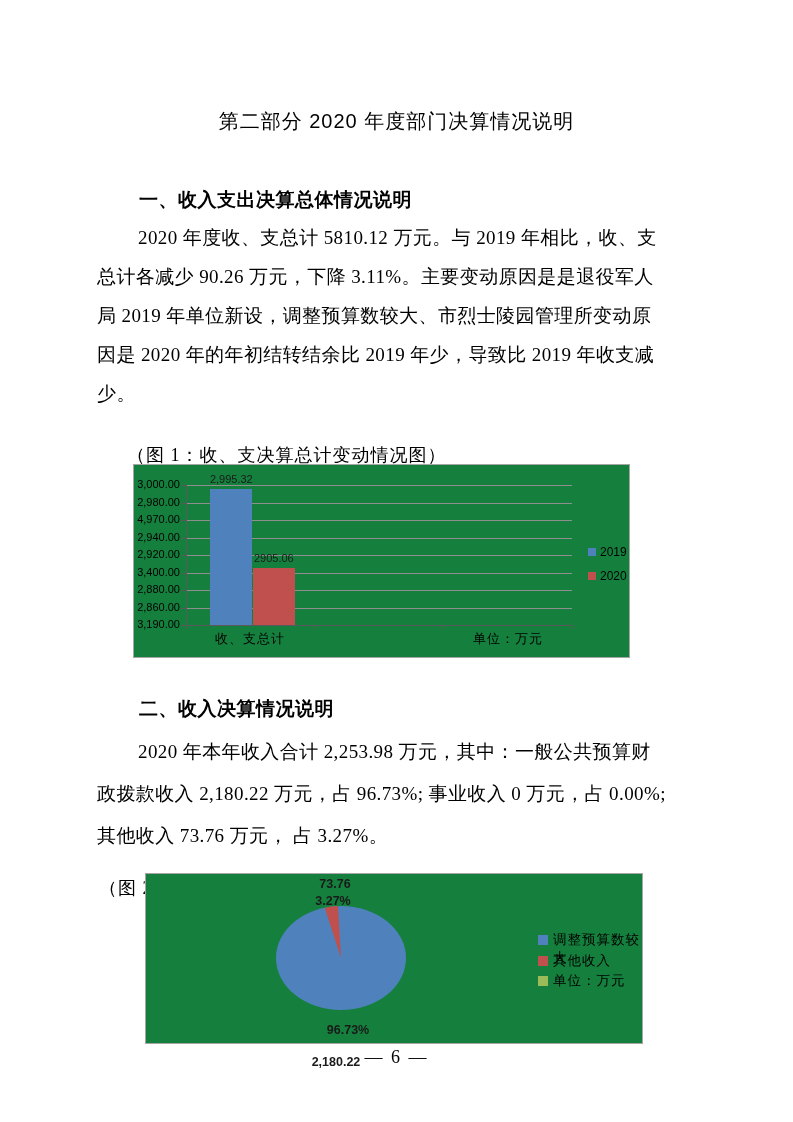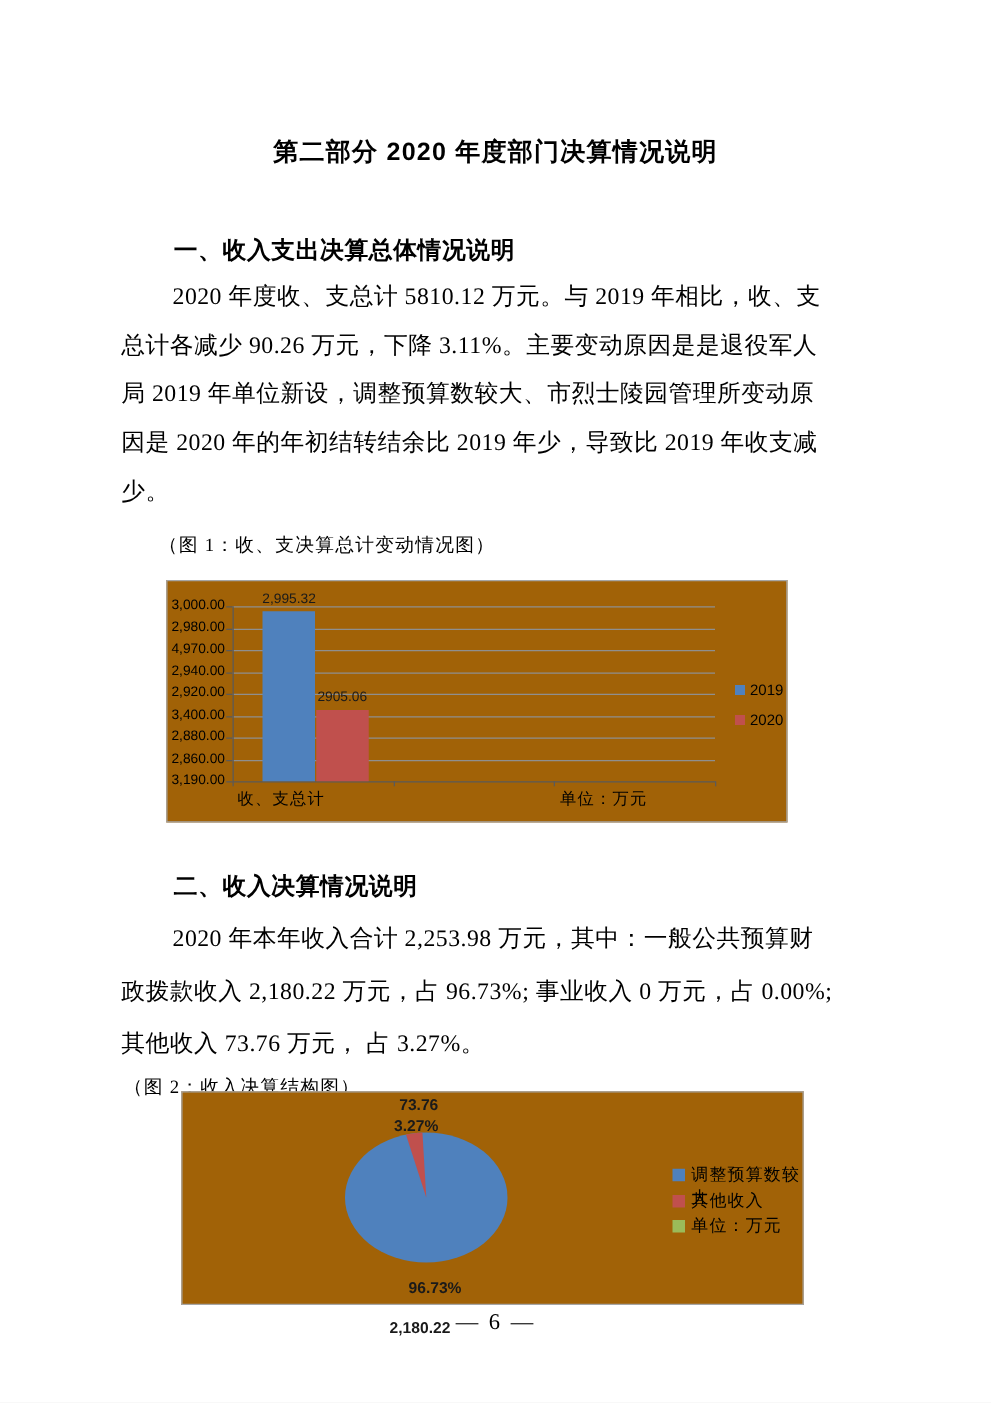--- a/index.html
+++ b/index.html
@@ -3,44 +3,44 @@
 <meta charset="utf-8">
 <style>
   html,body{margin:0;padding:0;background:#fff;}
   #page{
     position:relative;width:793px;height:1122px;background:#fff;
     outline:1px solid #e4e4e4;overflow:hidden;
     font-family:"Liberation Serif",serif;color:#000;
   }
   .doc-title{
     position:absolute;top:108px;left:0;right:0;text-align:center;
-    font-family:"Liberation Sans",sans-serif;font-weight:bold;
+    font-family:"Liberation Sans",sans-serif;font-weight:normal;
     font-size:20px;letter-spacing:1px;
   }
   .sec-heading{
     position:absolute;left:139px;
     font-family:"Liberation Sans",sans-serif;font-weight:bold;
     font-size:19px;letter-spacing:.5px;
   }
   #heading1{top:187px;}
   #heading2{top:696px;text-align:right;}
   .para{position:absolute;left:97px;font-size:19px;letter-spacing:.4px;}
   #para1{top:218px;width:612px;line-height:39px;}
   #para2{top:731px;width:618px;line-height:42px;}
   .para .line{white-space:nowrap;}
   .para .line.indent{padding-left:41px;}
-  .fig-caption{position:absolute;font-size:15px;letter-spacing:1px;}
+  .fig-caption{position:absolute;font-size:18px;letter-spacing:1px;margin-top:16px;}
   #caption1{left:127px;top:427px;}
   #caption2{left:99px;top:860px;}
-  .chart-frame{position:absolute;background:#a16207;border:1px solid #a6a6a6;}
+  .chart-frame{position:absolute;background:#15803d;border:1px solid #a6a6a6;}
   #chart1{left:133px;top:464px;width:495px;height:192px;}
   #chart2{left:145px;top:873px;width:496px;height:169px;}
   .chart-layer{position:absolute;left:0;top:0;right:0;bottom:0;}
   .cat-label{
-    position:absolute;top:165px;width:120px;text-align:left;
+    position:absolute;top:165px;width:120px;text-align:center;
     font-size:13px;letter-spacing:1px;
   }
   #cat-total{left:56px;}
   #cat-unit{left:314px;}
   #pie-svg{position:absolute;left:115px;top:27px;}
   .pie-label{
     position:absolute;width:84px;text-align:center;z-index:2;
     font-family:"Liberation Sans",sans-serif;font-weight:bold;
     font-size:12.5px;color:#1a1a1a;
   }

